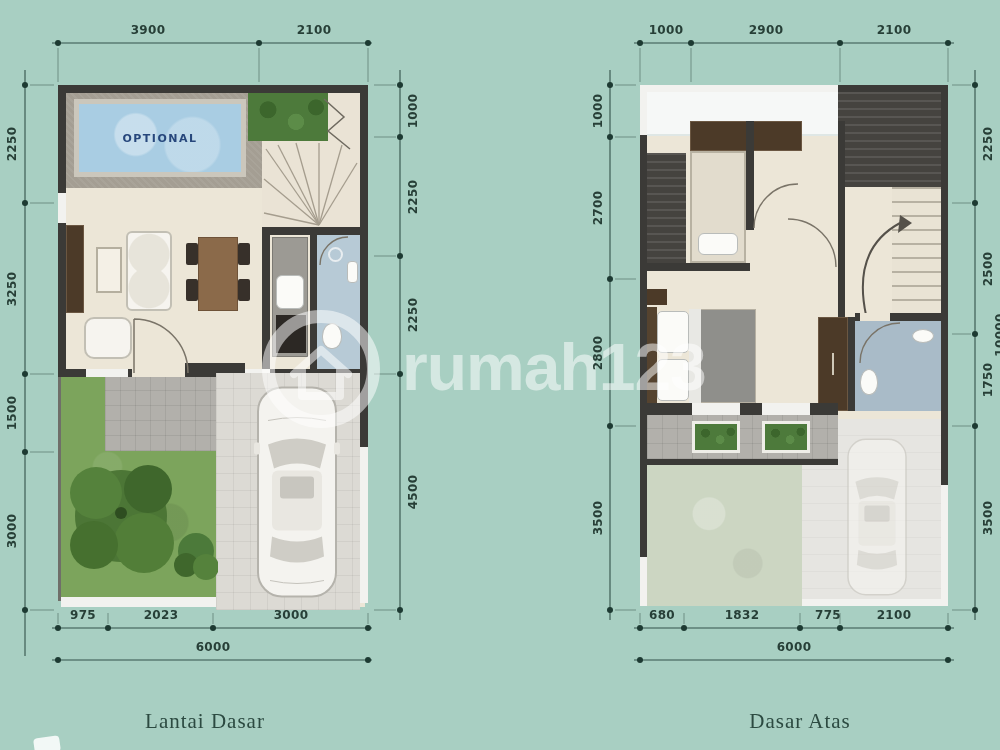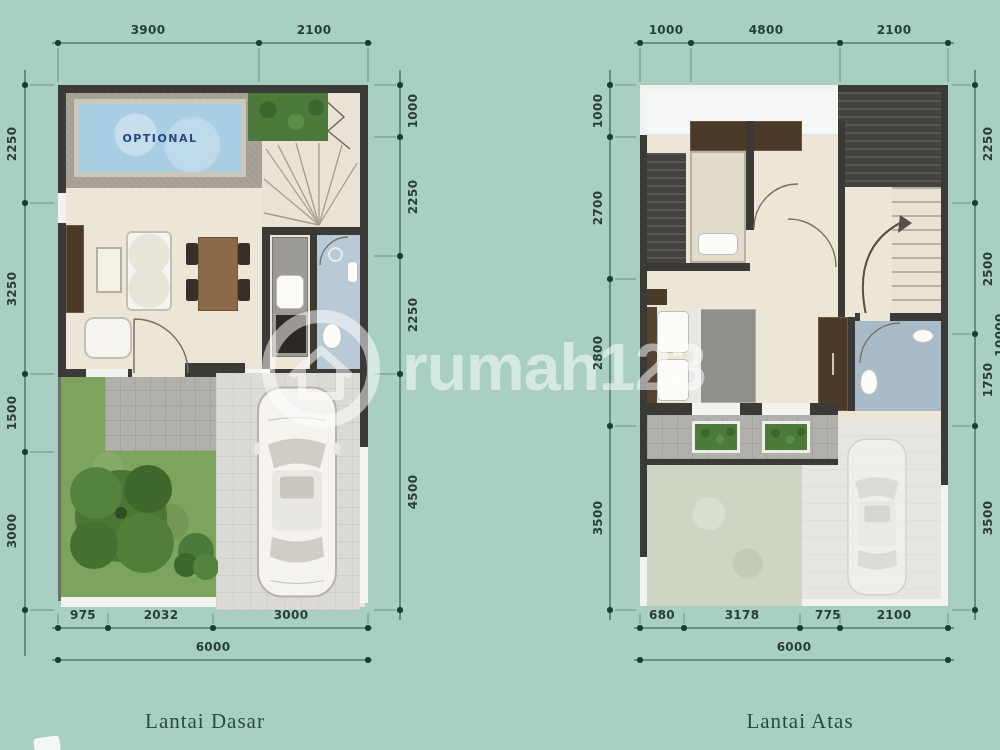--- a/index.html
+++ b/index.html
@@ -317,35 +317,35 @@
 <div class="dim" style="left:314px;top:30px">2100</div>
 <div class="dim v" style="left:12px;top:144px">2250</div>
 <div class="dim v" style="left:12px;top:289px">3250</div>
 <div class="dim v" style="left:12px;top:413px">1500</div>
 <div class="dim v" style="left:12px;top:531px">3000</div>
 <div class="dim v" style="left:413px;top:111px">1000</div>
 <div class="dim v" style="left:413px;top:197px">2250</div>
 <div class="dim v" style="left:413px;top:315px">2250</div>
 <div class="dim v" style="left:413px;top:492px">4500</div>
 <div class="dim" style="left:83px;top:615px">975</div>
-<div class="dim" style="left:161px;top:615px">2032</div>
+<div class="dim" style="left:161px;top:615px">2023</div>
 <div class="dim" style="left:291px;top:615px">3000</div>
 <div class="dim" style="left:213px;top:647px">6000</div>
 <div class="cap" style="left:205px;top:721px">Lantai Dasar</div>
 
 <div class="dim" style="left:666px;top:30px">1000</div>
-<div class="dim" style="left:766px;top:30px">4800</div>
+<div class="dim" style="left:766px;top:30px">2900</div>
 <div class="dim" style="left:894px;top:30px">2100</div>
 <div class="dim v" style="left:598px;top:111px">1000</div>
 <div class="dim v" style="left:598px;top:208px">2700</div>
 <div class="dim v" style="left:598px;top:353px">2800</div>
 <div class="dim v" style="left:598px;top:518px">3500</div>
 <div class="dim v" style="left:988px;top:144px">2250</div>
 <div class="dim v" style="left:988px;top:269px">2500</div>
 <div class="dim v" style="left:988px;top:380px">1750</div>
 <div class="dim v" style="left:988px;top:518px">3500</div>
 <div class="dim v" style="left:1000px;top:335px">10000</div>
 <div class="dim" style="left:662px;top:615px">680</div>
-<div class="dim" style="left:742px;top:615px">3178</div>
+<div class="dim" style="left:742px;top:615px">1832</div>
 <div class="dim" style="left:828px;top:615px">775</div>
 <div class="dim" style="left:894px;top:615px">2100</div>
 <div class="dim" style="left:794px;top:647px">6000</div>
-<div class="cap" style="left:800px;top:721px">Lantai Atas</div>
+<div class="cap" style="left:800px;top:721px">Dasar Atas</div>
 
 </body></html>

